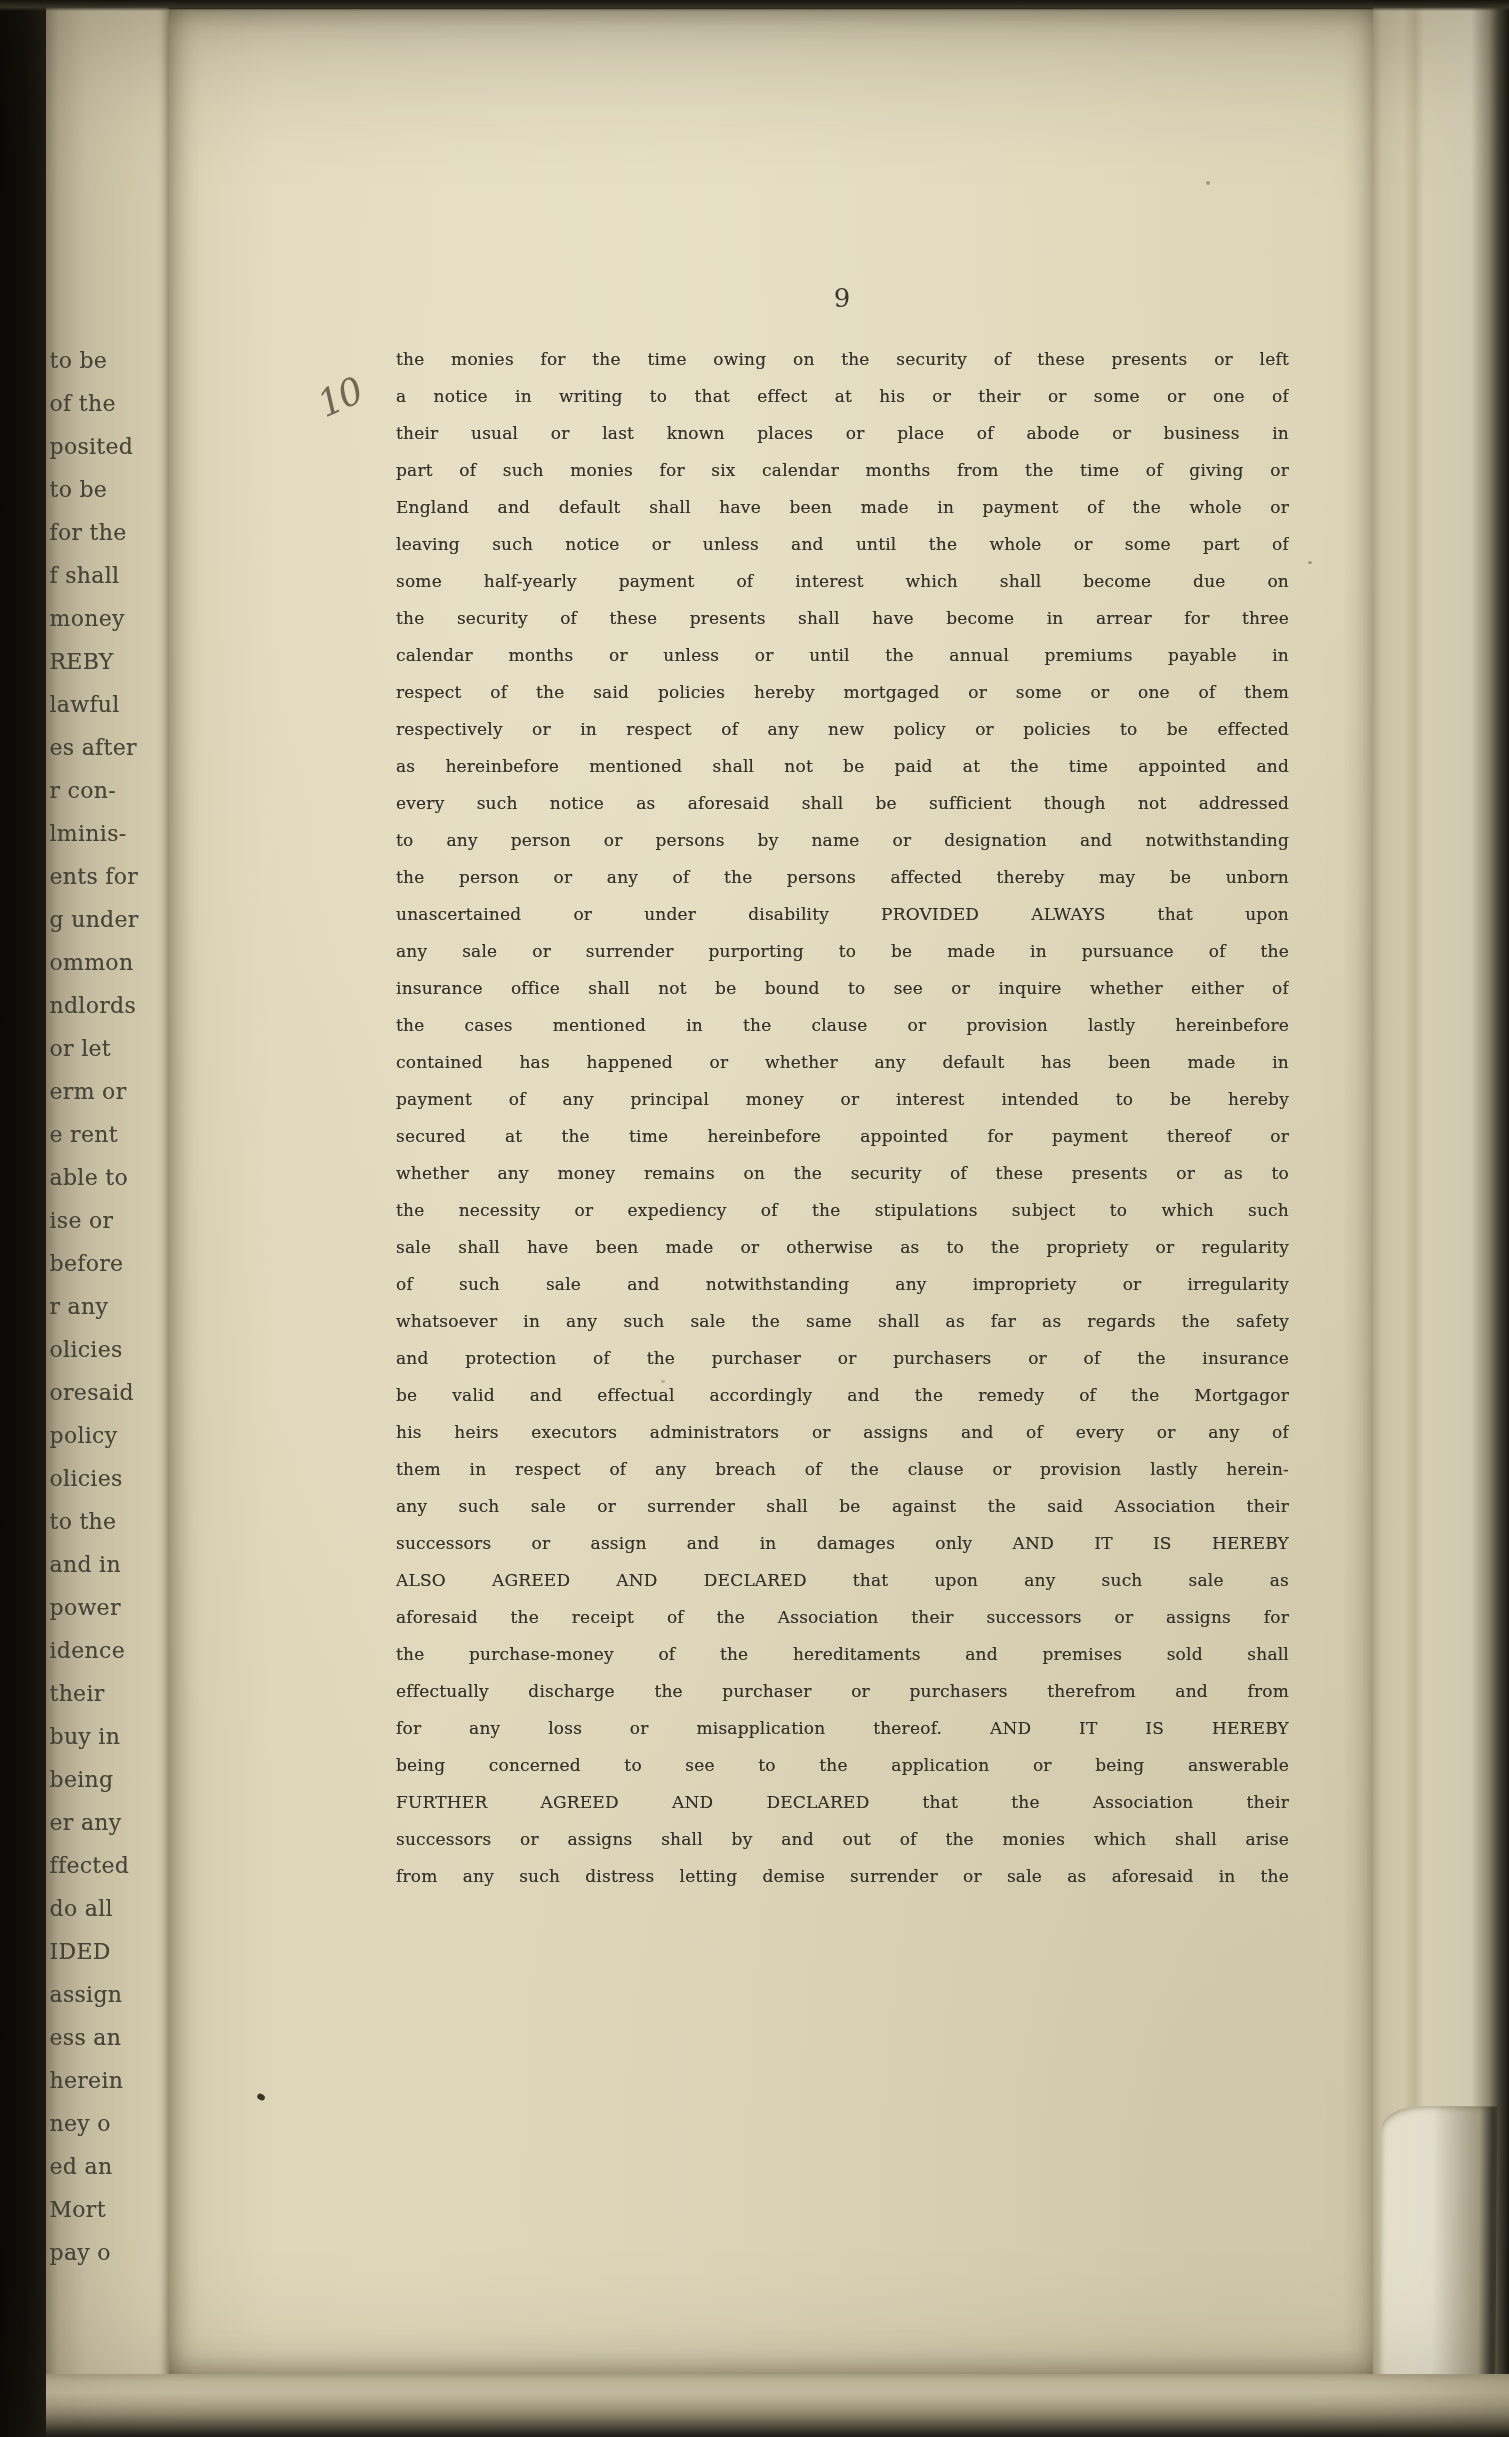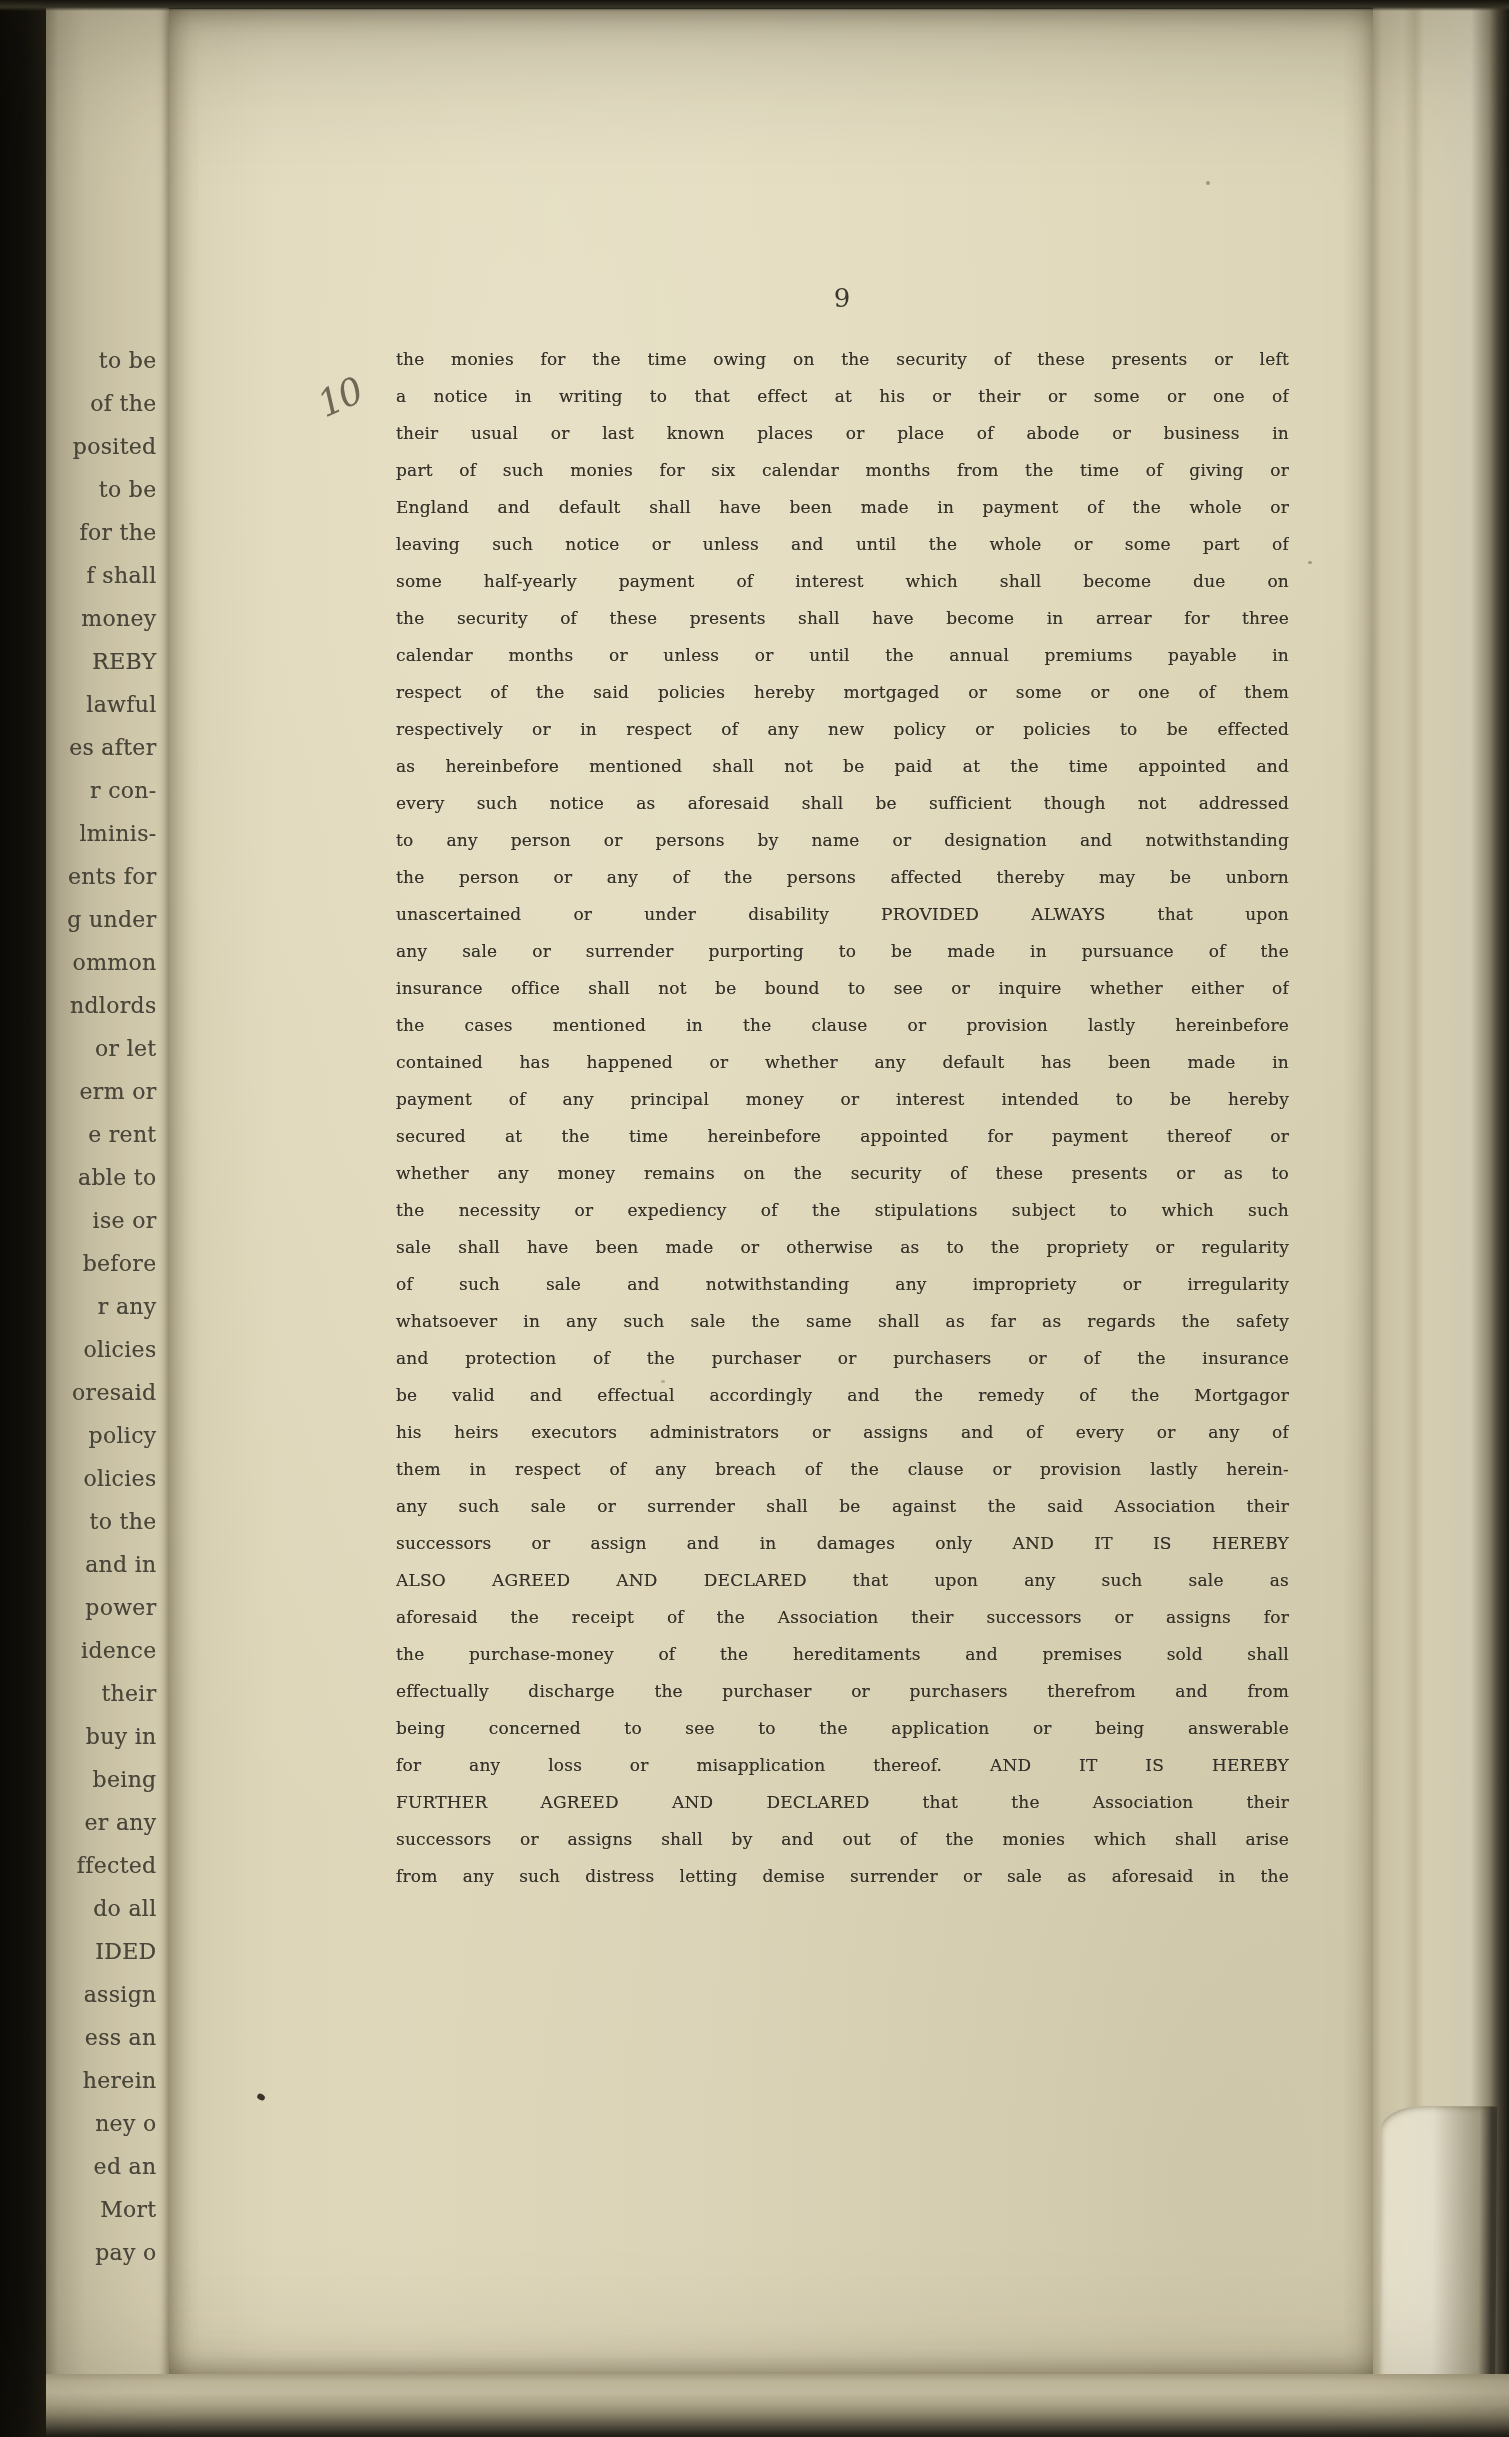--- a/index.html
+++ b/index.html
@@ -8,21 +8,21 @@
 
   
   .spine{position:absolute;left:0;top:0;width:46px;height:2438px;
          background:linear-gradient(90deg,#050504,#0d0c09 55%,#1c1a12);}
 
   
   .prev-page{position:absolute;left:46px;top:0;width:123px;height:2438px;
              background:linear-gradient(90deg,#978f75 0,#bdb499 12.3px,#cfc7aa 39px,#d6ceb1 100%);
              box-shadow:inset -6.2px 0 8px -3.5px rgba(80,70,45,.6);}
   .fragments{position:absolute;left:3.5px;top:339px;width:107px;}
-  .fragment-line{height:43px;text-align:right;font-size:22px;line-height:43px;
+  .fragment-line{height:43px;text-align:left;font-size:22px;line-height:43px;
                  color:#4b473c;white-space:nowrap;overflow:hidden;letter-spacing:0.3px;
                  text-shadow:0 0 0.5px rgba(60,55,40,.5);}
 
   
   .page{position:absolute;left:169px;top:8.8px;width:1204px;height:2365px;
         background:
           radial-gradient(ellipse at 28% 16%, rgba(250,245,225,.28), rgba(0,0,0,0) 55%),
           radial-gradient(ellipse at 85% 92%, rgba(115,100,65,.14), rgba(0,0,0,0) 55%),
           linear-gradient(90deg,#c7bfa1 0,#d5cdaf 23px,#ded6b9 105px,#e1dabe 45%,#e0d9bc 75%,#dbd4b7 100%);
         box-shadow:inset 0 14px 39px -17.6px rgba(70,60,40,.55),
@@ -159,22 +159,22 @@
         <div class="text-line">and protection of the purchaser or purchasers or of the insurance</div>
         <div class="text-line">be valid and effectual accordingly and the remedy of the Mortgagor</div>
         <div class="text-line">his heirs executors administrators or assigns and of every or any of</div>
         <div class="text-line">them in respect of any breach of the clause or provision lastly herein-</div>
         <div class="text-line">any such sale or surrender shall be against the said Association their</div>
         <div class="text-line">successors or assign and in damages only AND IT IS HEREBY</div>
         <div class="text-line">ALSO AGREED AND DECLARED that upon any such sale as</div>
         <div class="text-line">aforesaid the receipt of the Association their successors or assigns for</div>
         <div class="text-line">the purchase-money of the hereditaments and premises sold shall</div>
         <div class="text-line">effectually discharge the purchaser or purchasers therefrom and from</div>
+        <div class="text-line">for any loss or misapplication thereof. AND IT IS HEREBY</div>
         <div class="text-line">being concerned to see to the application or being answerable</div>
-        <div class="text-line">for any loss or misapplication thereof. AND IT IS HEREBY</div>
         <div class="text-line">FURTHER AGREED AND DECLARED that the Association their</div>
         <div class="text-line">successors or assigns shall by and out of the monies which shall arise</div>
         <div class="text-line">from any such distress letting demise surrender or sale as aforesaid in the</div>
       </div>
     <div class="speck s1"></div>
     <div class="speck s2"></div>
     <div class="speck s3"></div>
     <div class="speck s4"></div>
   </div>
 

